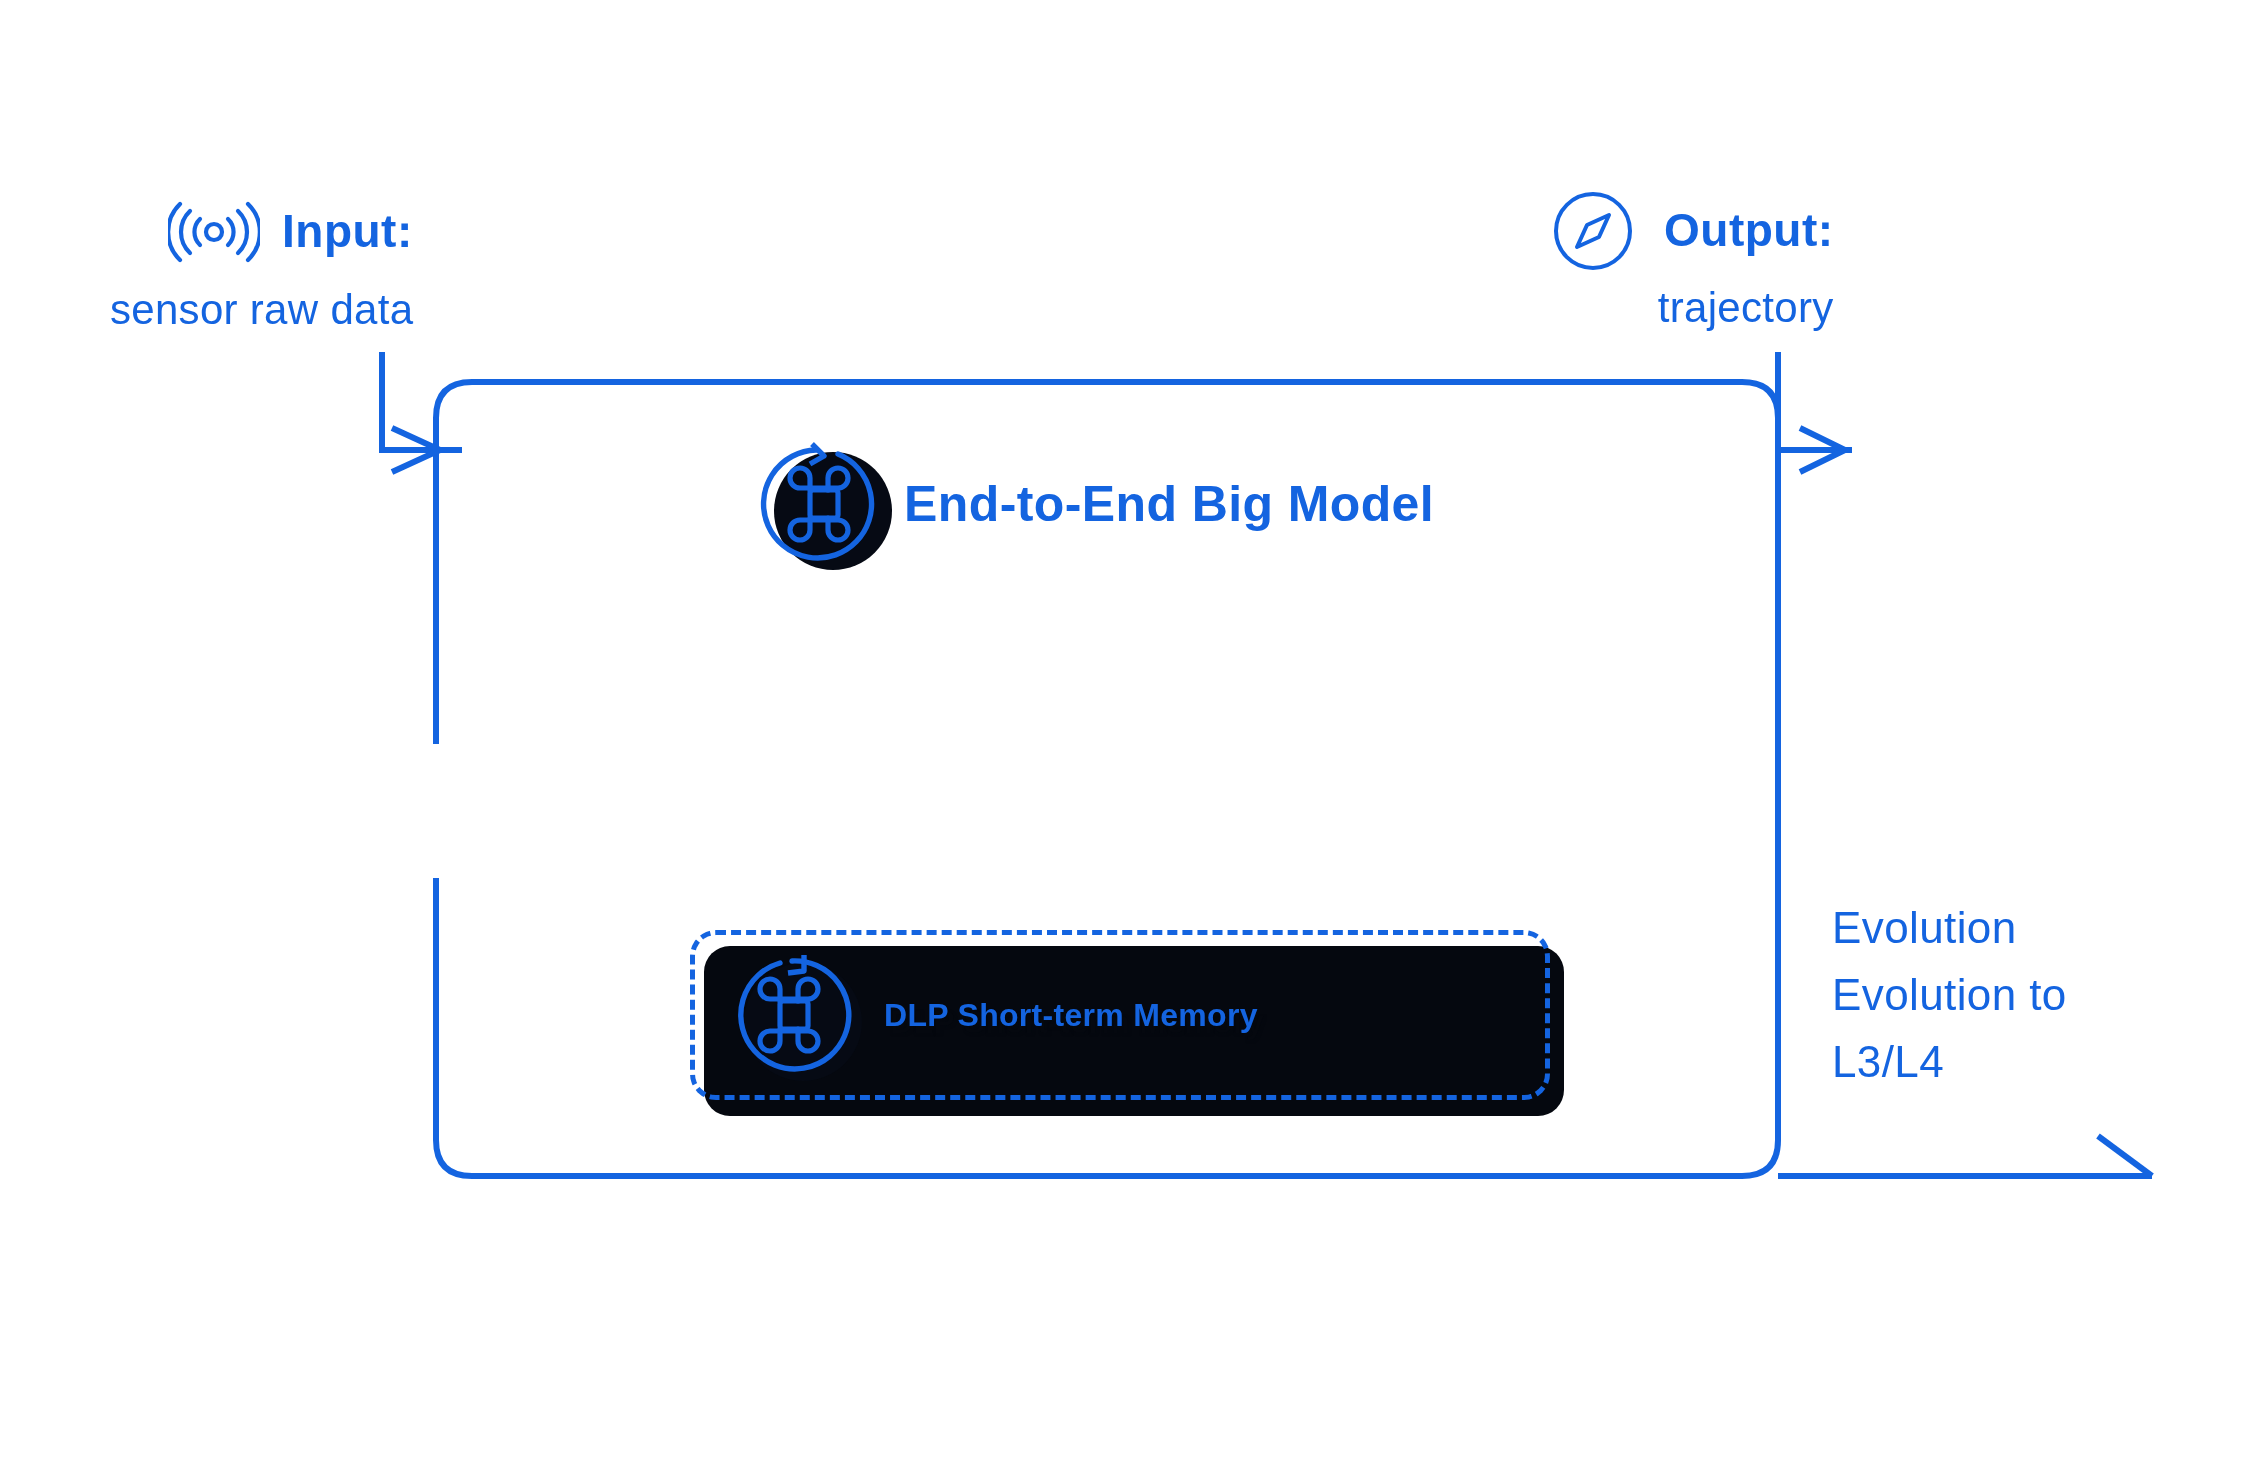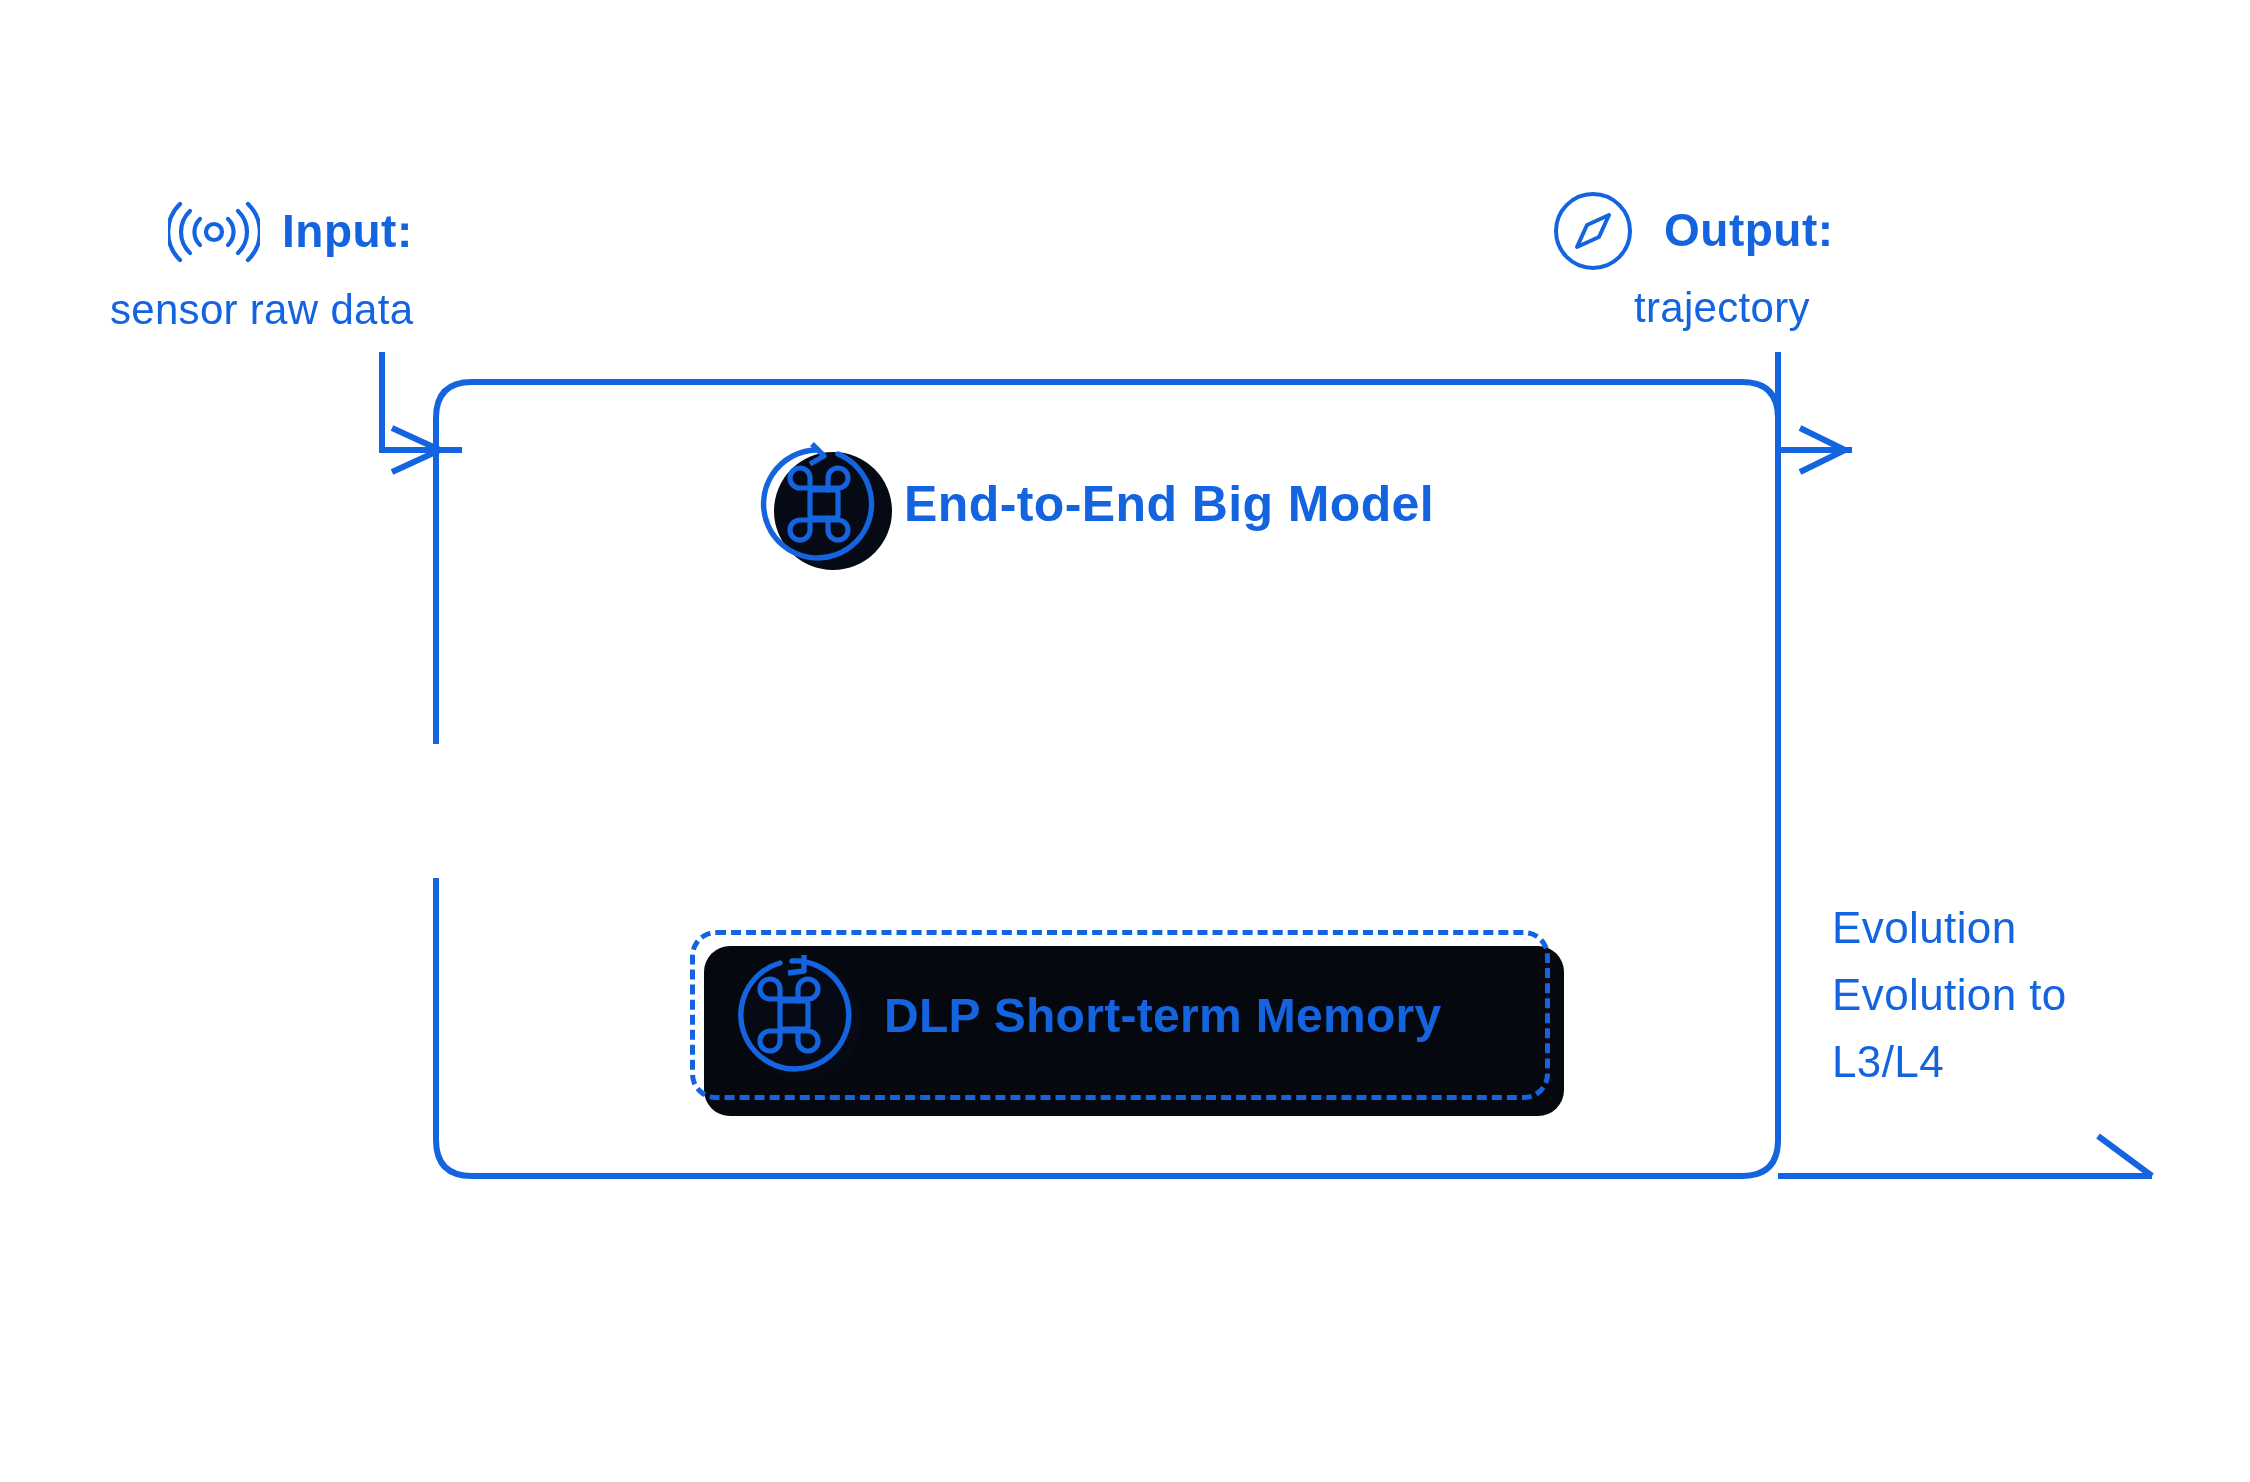--- a/index.html
+++ b/index.html
@@ -69,20 +69,21 @@
   #input-label-group .row2 {
     margin-top: 8px;
     margin-left: -50px;
     text-align: right;
   }
 
   
   #output-label-group {
     left: 1548px;
     top: 186px;
+    text-align: right;
   }
   #output-label-group .row1 {
     display: flex;
     align-items: center;
     gap: 26px;
   }
   #output-label-group .row2 {
     margin-top: 8px;
     margin-left: 86px;
   }
@@ -171,21 +172,21 @@
     width: 860px;
     height: 170px;
     display: flex;
     align-items: center;
     gap: 26px;
     padding-left: 40px;
     box-sizing: border-box;
   }
   #dlp-box .dlp-text {
     position: relative;
-    font-size: 48px;
+    font-size: 32px;
     font-weight: 700;
     color: #1464E0;
     letter-spacing: 0.3px;
     white-space: nowrap;
     text-shadow:
       6px 7px 0 #05080f,
       7px 8px 3px rgba(5,8,15,0.85);
   }
 
   

